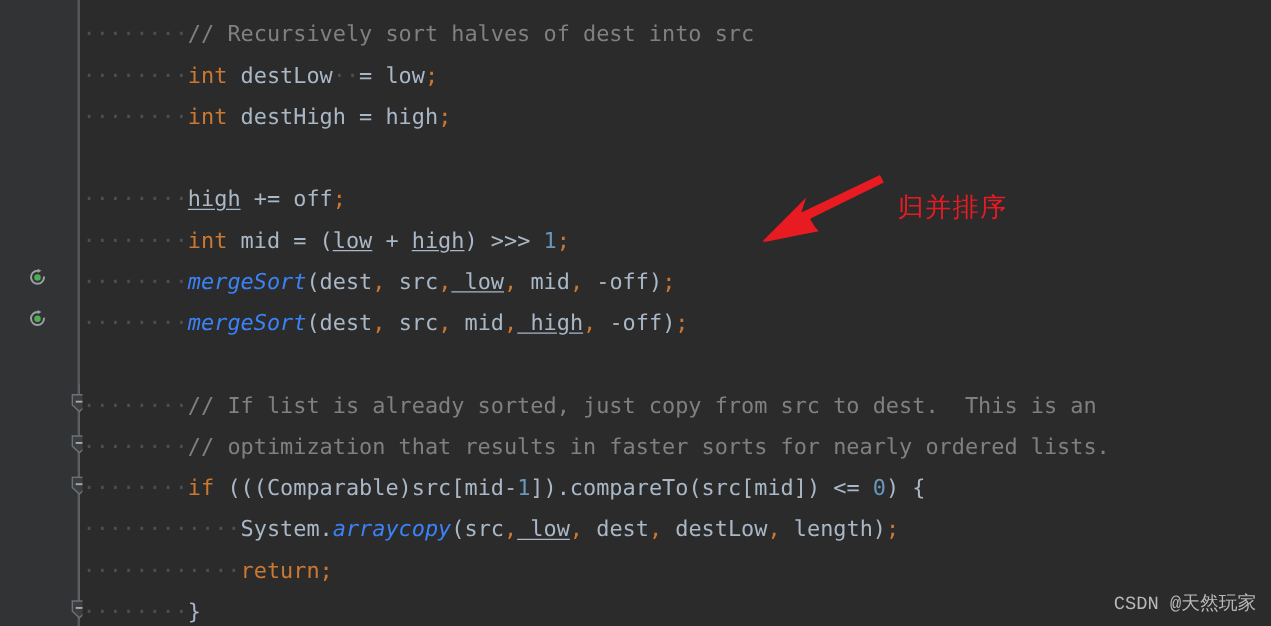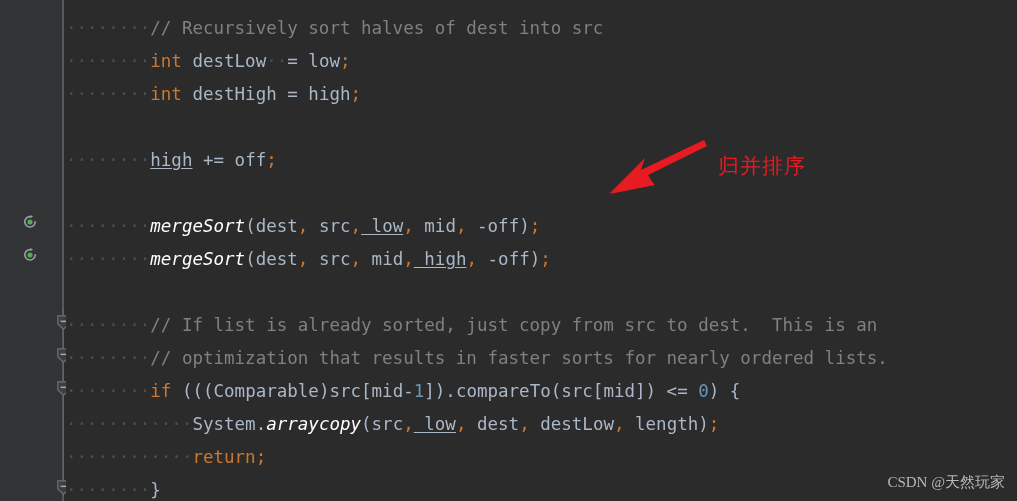--- a/index.html
+++ b/index.html
@@ -79,21 +79,21 @@
     color: #a9b7c6;
   }
 
   
   .tok-kw       { color: #cc7832; }
   .tok-ident    { color: #a9b7c6; }
   .tok-comment  { color: #808080; }
   .tok-num      { color: #6897bb; }
   .tok-semi     { color: #cc7832; }
   .tok-param    { color: #a9b7c6; text-decoration: underline; text-underline-offset: 2px; }
-  .tok-static   { color: #ffffff; font-style: italic; }
+  .tok-static   { color: #3b82f6; font-style: italic; }
   .tok-ws       { color: #4b4f52; }
   .tok-op       { color: #a9b7c6; }
 
   
   #annotation-arrow {
     position: absolute;
     left: 608px;
     top: 138px;
     width: 100px;
     height: 62px;
@@ -108,21 +108,21 @@
     color: #e81b23;
     white-space: nowrap;
     letter-spacing: 1px;
   }
 
   
   #watermark {
     position: absolute;
     right: 12px;
     bottom: 9px;
-    font-family: Liberation Serif, serif;
+    font-family: Liberation Mono, monospace;
     font-size: 15px;
     color: #b8b8b8;
     white-space: nowrap;
   }
 </style>
 </head>
 <body>
 
 <div id="editor-window">
 
@@ -170,20 +170,21 @@
           </svg>
         </div>
       </div>
   </div>
 
   <div id="code-area">
       <div class="code-line" style="top: 12px;"><span class="tok-ws">········</span><span class="tok-comment">// Recursively sort halves of dest into src</span></div>
       <div class="code-line" style="top: 45px;"><span class="tok-ws">········</span><span class="tok-kw">int</span><span class="tok-ident"> destLow</span><span class="tok-ws">··</span><span class="tok-op">= </span><span class="tok-ident">low</span><span class="tok-semi">;</span></div>
       <div class="code-line" style="top: 78px;"><span class="tok-ws">········</span><span class="tok-kw">int</span><span class="tok-ident"> destHigh </span><span class="tok-op">= </span><span class="tok-ident">high</span><span class="tok-semi">;</span></div>
       <div class="code-line" style="top: 144px;"><span class="tok-ws">········</span><span class="tok-param">high</span><span class="tok-op"> += </span><span class="tok-ident">off</span><span class="tok-semi">;</span></div>
+      <div class="code-line" style="top: 177px;"><span class="tok-ws">········</span><span class="tok-kw">int</span><span class="tok-ident"> mid </span><span class="tok-op">= (</span><span class="tok-param">low</span><span class="tok-op"> + </span><span class="tok-param">high</span><span class="tok-op">) &gt;&gt;&gt; </span><span class="tok-num">1</span><span class="tok-semi">;</span></div>
       <div class="code-line" style="top: 210px;"><span class="tok-ws">········</span><span class="tok-static">mergeSort</span><span class="tok-op">(</span><span class="tok-ident">dest</span><span class="tok-semi">,</span><span class="tok-ident"> src</span><span class="tok-semi">,</span><span class="tok-param"> low</span><span class="tok-semi">,</span><span class="tok-ident"> mid</span><span class="tok-semi">,</span><span class="tok-op"> -</span><span class="tok-ident">off</span><span class="tok-op">)</span><span class="tok-semi">;</span></div>
       <div class="code-line" style="top: 243px;"><span class="tok-ws">········</span><span class="tok-static">mergeSort</span><span class="tok-op">(</span><span class="tok-ident">dest</span><span class="tok-semi">,</span><span class="tok-ident"> src</span><span class="tok-semi">,</span><span class="tok-ident"> mid</span><span class="tok-semi">,</span><span class="tok-param"> high</span><span class="tok-semi">,</span><span class="tok-op"> -</span><span class="tok-ident">off</span><span class="tok-op">)</span><span class="tok-semi">;</span></div>
       <div class="code-line" style="top: 276px;"></div>
       <div class="code-line" style="top: 309px;"><span class="tok-ws">········</span><span class="tok-comment">// If list is already sorted, just copy from src to dest.  This is an</span></div>
       <div class="code-line" style="top: 342px;"><span class="tok-ws">········</span><span class="tok-comment">// optimization that results in faster sorts for nearly ordered lists.</span></div>
       <div class="code-line" style="top: 375px;"><span class="tok-ws">········</span><span class="tok-kw">if</span><span class="tok-op"> (((Comparable)</span><span class="tok-ident">src</span><span class="tok-op">[</span><span class="tok-ident">mid</span><span class="tok-op">-</span><span class="tok-num">1</span><span class="tok-op">]).compareTo(</span><span class="tok-ident">src</span><span class="tok-op">[</span><span class="tok-ident">mid</span><span class="tok-op">]) &lt;= </span><span class="tok-num">0</span><span class="tok-op">) {</span></div>
       <div class="code-line" style="top: 408px;"><span class="tok-ws">············</span><span class="tok-ident">System.</span><span class="tok-static">arraycopy</span><span class="tok-op">(</span><span class="tok-ident">src</span><span class="tok-semi">,</span><span class="tok-param"> low</span><span class="tok-semi">,</span><span class="tok-ident"> dest</span><span class="tok-semi">,</span><span class="tok-ident"> destLow</span><span class="tok-semi">,</span><span class="tok-ident"> length</span><span class="tok-op">)</span><span class="tok-semi">;</span></div>
       <div class="code-line" style="top: 441px;"><span class="tok-ws">············</span><span class="tok-kw">return</span><span class="tok-semi">;</span></div>
       <div class="code-line" style="top: 474px;"><span class="tok-ws">········</span><span class="tok-op">}</span></div>
     </div>

